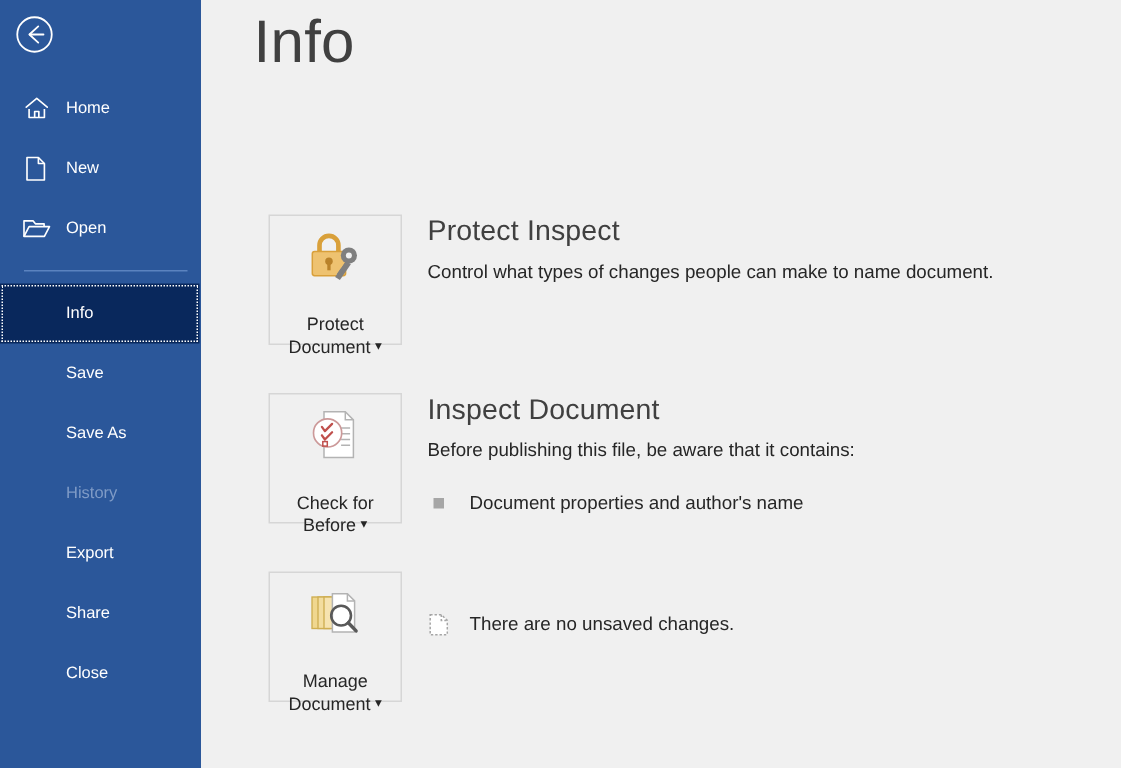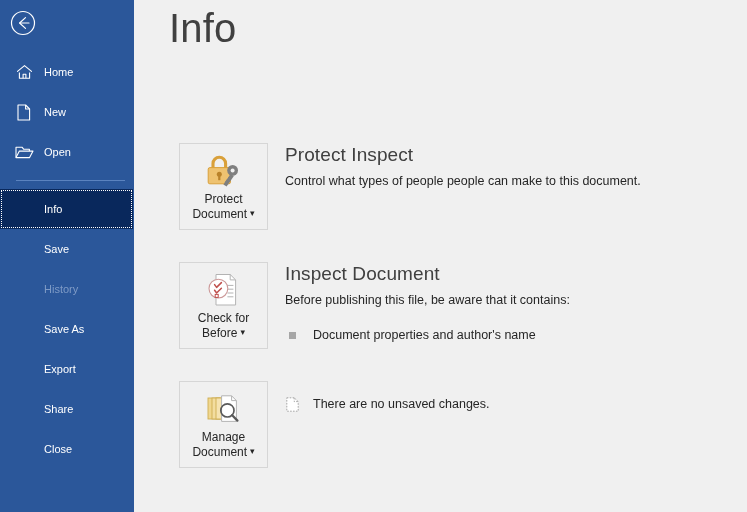--- a/index.html
+++ b/index.html
@@ -135,20 +135,21 @@
     top: 0;
     width: 89px;
     height: 87px;
     background: #f0f0f0;
     border: 1px solid #d6d6d6;
     box-sizing: border-box;
     display: flex;
     flex-direction: column;
     align-items: center;
     cursor: pointer;
+    gap: 17px;
   }
   .big-button .bb-icon {
     margin-top: 9px;
     height: 36px;
     display: flex;
     align-items: center;
     justify-content: center;
   }
   .big-button .bb-icon svg { display: block; }
   .big-button .bb-label {
@@ -269,26 +270,26 @@
       <div class="nav-separator"></div>
 
       <div class="nav-item no-icon selected">
         <span class="nav-label">Info</span>
       </div>
 
       <div class="nav-item no-icon">
         <span class="nav-label">Save</span>
       </div>
 
+      <div class="nav-item no-icon">
+        <span class="nav-label">Save As</span>
+      </div>
+
       <div class="nav-item no-icon disabled">
         <span class="nav-label">History</span>
-      </div>
-
-      <div class="nav-item no-icon">
-        <span class="nav-label">Save As</span>
       </div>
 
 
       <div class="nav-item no-icon">
         <span class="nav-label">Export</span>
       </div>
 
       <div class="nav-item no-icon">
         <span class="nav-label">Share</span>
       </div>
@@ -326,21 +327,21 @@
             </svg>
           </span>
           <span class="bb-label">
             <span>Protect</span><br>
             <span>Document</span><span class="caret">▾</span>
           </span>
         </div>
 
         <div class="section-text">
           <div class="section-heading">Protect Inspect</div>
-          <div class="section-desc">Control what types of people people can make to this document.</div>
+          <div class="section-desc">Control what types of changes people can make to name document.</div>
         </div>
       </div>
 
       <div class="section">
         <div class="big-button">
           <span class="bb-icon">
             <svg width="38" height="36" viewBox="0 0 38 36">
 
               <path d="M11 2.5 H25.2 L30.6 7.9 V33 H11 Z" fill="#ffffff" stroke="#b3b3b3" stroke-width="1"></path>
               <path d="M25.2 2.5 V7.9 H30.6" fill="none" stroke="#b3b3b3" stroke-width="1"></path>
@@ -390,21 +391,21 @@
               <line x1="28.2" y1="24.2" x2="33.4" y2="29.6" stroke="#595959" stroke-width="2.3" stroke-linecap="round"></line>
             </svg>
           </span>
           <span class="bb-label">
             <span>Manage</span><br>
             <span>Document</span><span class="caret">▾</span>
           </span>
         </div>
 
         <div class="section-text">
-          <div class="detail-row" style="margin-top:15px;">
+          <div class="detail-row" style="margin-top:27px;">
             <span class="detail-icon">
               <svg width="13" height="15" viewBox="0 0 13 15">
                 <path d="M0.8 0.8 H8.2 L12.2 4.6 V14.2 H0.8 Z" fill="#ffffff" stroke="#a6a6a6" stroke-width="1" stroke-dasharray="1.6 1.3"></path>
                 <path d="M8.2 0.8 V4.6 H12.2" fill="none" stroke="#a6a6a6" stroke-width="1" stroke-dasharray="1.6 1.3"></path>
               </svg>
             </span>
             <span>There are no unsaved changes.</span>
           </div>
         </div>
       </div>

